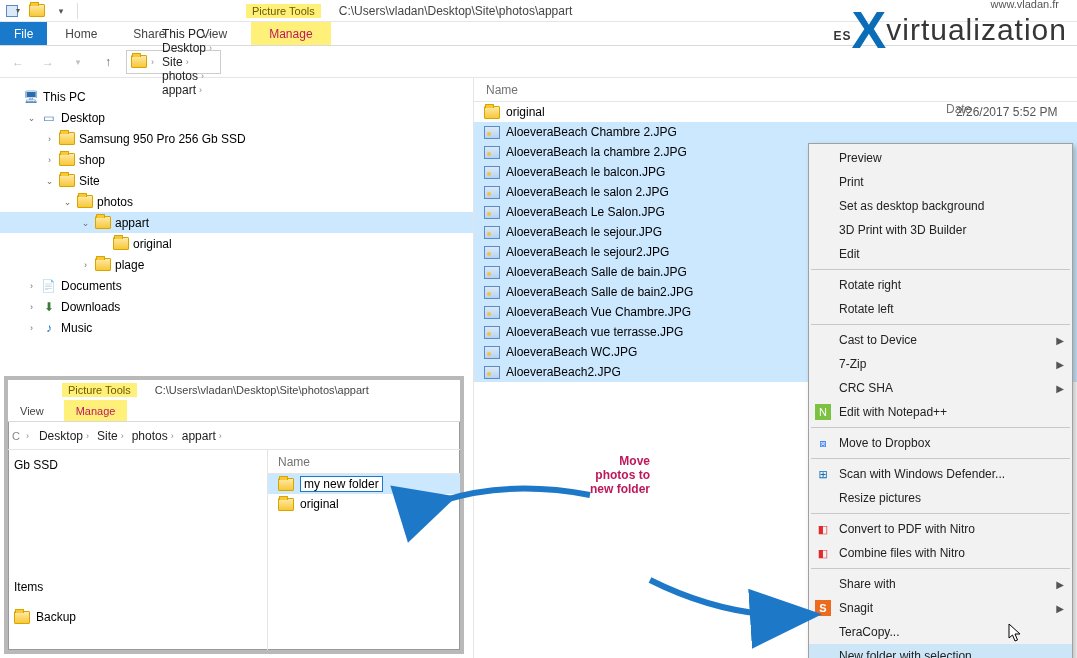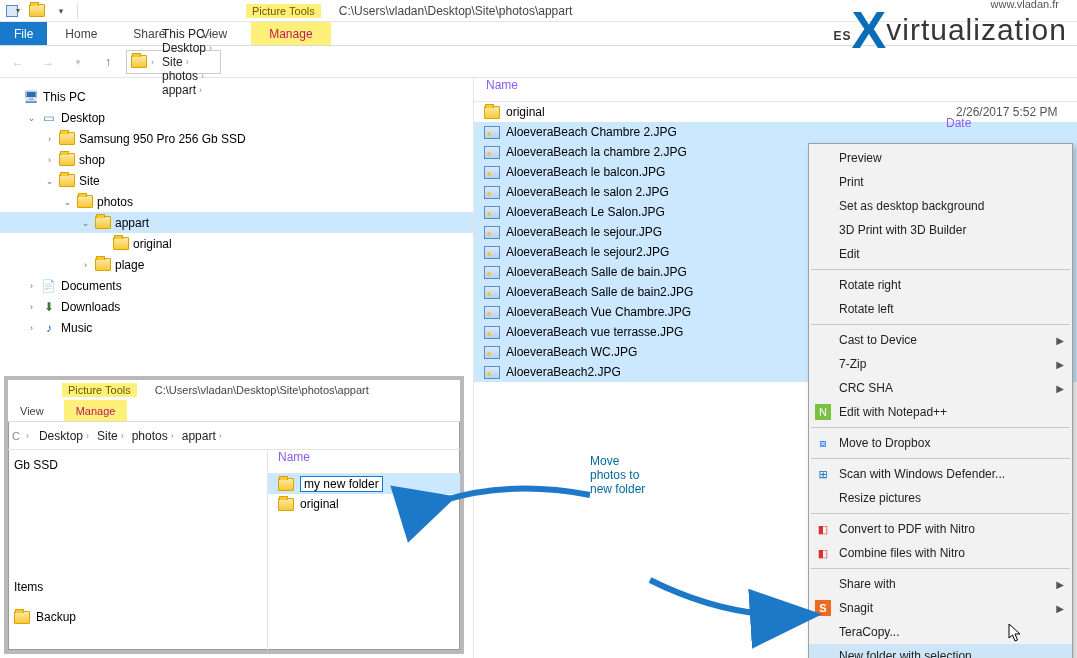--- a/index.html
+++ b/index.html
@@ -35,21 +35,21 @@
 .tree-row.sel{background:#cce8ff;}
 .ico{width:16px;height:16px;display:flex;align-items:center;justify-content:center;}
 .ico-pc{color:#2b6cb0;}
 .ico-doc{color:#4a6a8a;}
 .ico-dl{color:#3a7a3a;}
 .ico-music{color:#1e6fb8;}
 .indent-1{padding-left:26px}.indent-2{padding-left:44px}.indent-3{padding-left:62px}.indent-4{padding-left:80px}.indent-5{padding-left:98px}
 
 
 .list{flex:1;position:relative;}
-.list-header{display:flex;height:24px;border-bottom:1px solid #e5e5e5;color:#8b5cf6;}
+.list-header{display:flex;align-items:center;height:24px;border-bottom:1px solid #e5e5e5;color:#737373;}
 .col-name{width:460px;padding-left:12px;}
 .col-date{padding-left:12px;margin-top:38px;}
 .row{display:flex;align-items:center;height:20px;padding-left:10px;gap:6px;}
 .row.sel{background:#cce8ff;}
 .img-ico{width:16px;height:13px;border:1px solid #5a8ac8;background:linear-gradient(#dceaf7,#b6d2ee);position:relative;}
 .img-ico:after{content:"";position:absolute;left:2px;top:5px;width:4px;height:4px;background:#f5c04a;border-radius:50%;}
 
 
 .ctx{position:absolute;left:808px;top:143px;width:265px;background:#f2f2f2;border:1px solid #a0a0a0;box-shadow:3px 3px 6px rgba(0,0,0,.25);padding:2px 0;}
 .ctx-item{height:24px;display:flex;align-items:center;padding:0 10px 0 30px;position:relative;color:#222;}
@@ -65,21 +65,21 @@
 .inset .ribbon{height:22px;}
 .inset .navbar{height:28px;}
 .inset-split{display:flex;height:calc(100% - 70px);}
 .inset-tree{width:260px;border-right:1px solid #e5e5e5;font-size:11px;padding-top:4px;}
 .inset-list{flex:1;}
 .inset .list-header{font-size:11px;}
 .inset .row{font-size:11px;}
 .edit-box{border:1px solid #1979ca;background:#fff;padding:0 3px;height:16px;display:flex;align-items:center;}
 
 
-.anno{position:absolute;font-family:Arial,sans-serif;font-size:22px;font-weight:400;color:#0369a1;text-shadow:0 0 2px #fff,0 0 2px #fff;text-align:left;line-height:1.15;}
+.anno{position:absolute;font-family:Arial,sans-serif;font-size:22px;font-weight:700;color:#be185d;text-shadow:0 0 2px #fff,0 0 2px #fff;text-align:right;line-height:1.15;}
 .arrow{position:absolute;}
 .arrow svg{overflow:visible;}
 
 
 .wm{position:absolute;right:10px;top:0;display:flex;align-items:center;gap:4px;font-family:Arial;}
 .wm .big{font-size:30px;color:#363636;letter-spacing:1px;}
 .wm .big b{font-weight:700;}
 .wm .x{font-size:52px;font-weight:900;color:#0b6db7;margin:0 -4px;}
 .wm .url{position:absolute;top:-2px;right:8px;font-size:11px;color:#555;}
 .cursor{position:absolute;width:14px;height:20px;}

